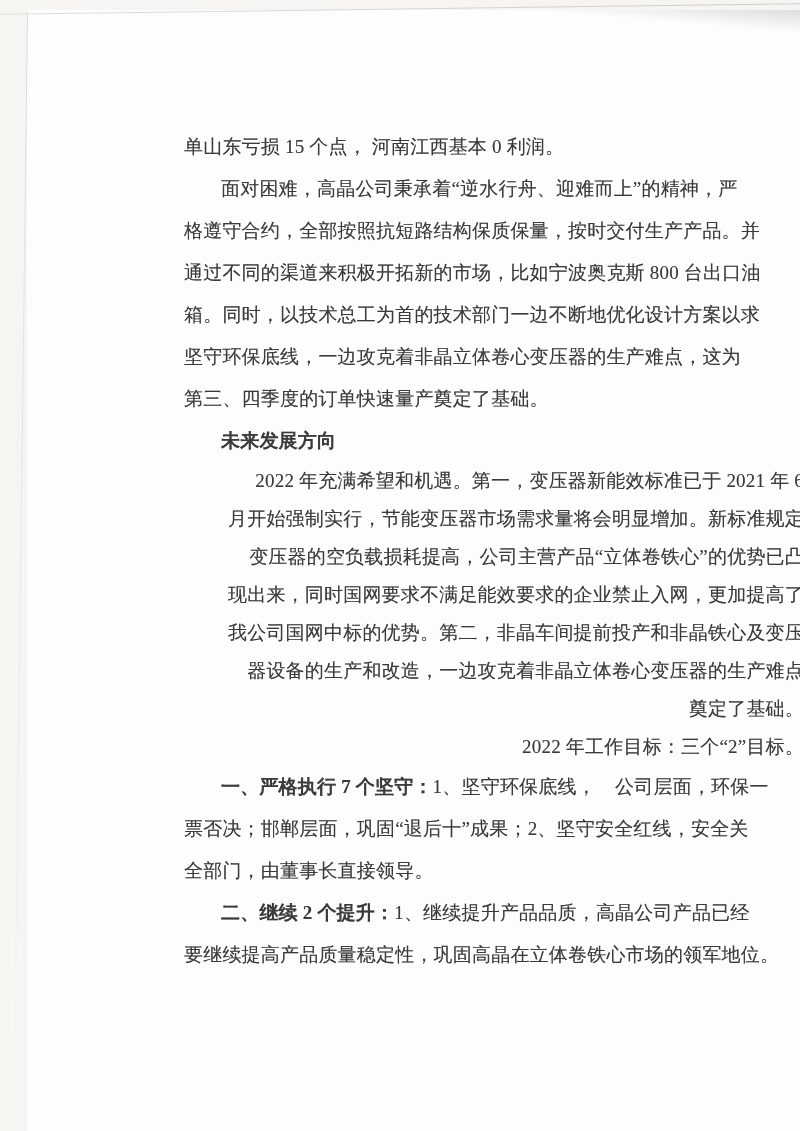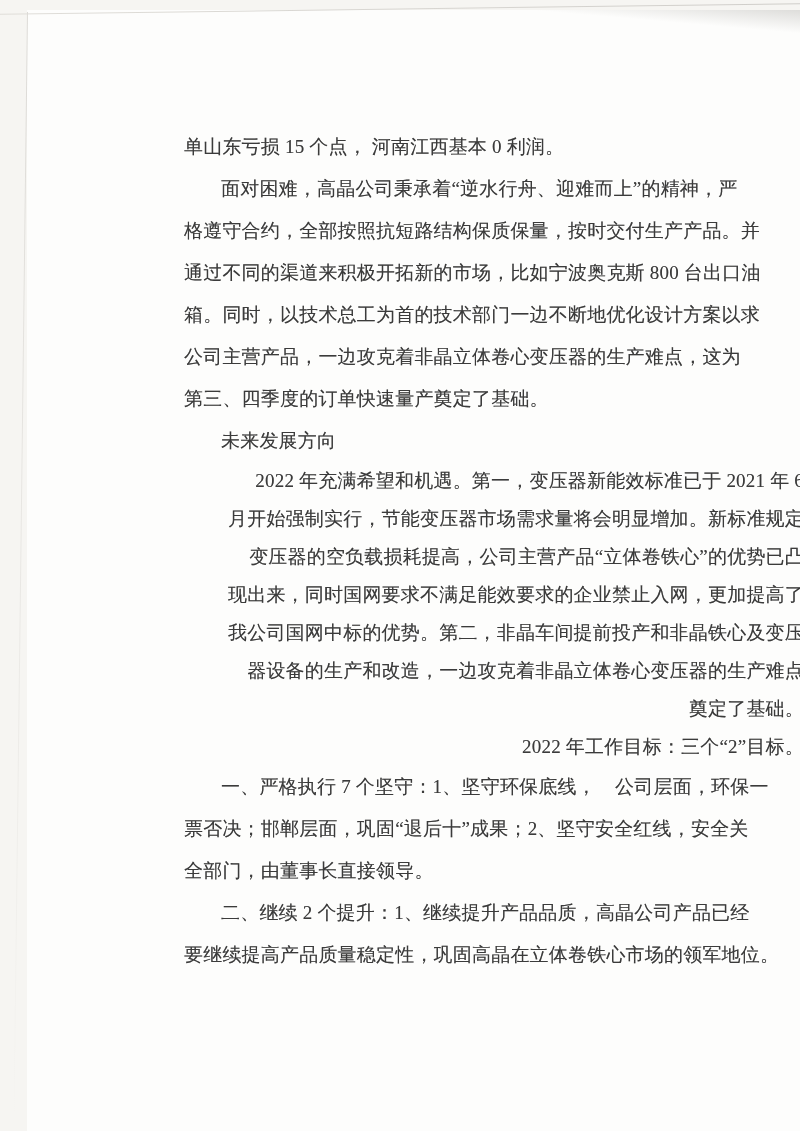--- a/index.html
+++ b/index.html
@@ -45,37 +45,37 @@
     width: 620px;
     color: #3b3b3b;
     font-size: 19px;
     letter-spacing: 0.2px;
     text-shadow: 0 0 0.5px rgba(60,60,60,0.45);
   }
   .para { margin: 0; }
   .line { line-height: 42px; white-space: nowrap; }
   [data-para="p3"] .line, [data-para="p4"] .line { line-height: 38px; text-align: right; }
   .indent { padding-left: 37px; }
-  .b { font-weight: normal; }
+  .b { font-weight: bold; }
 </style>
 </head>
 <body>
 
 <div class="paper">
   <div class="corner-shade"></div>
   <div class="text-body" id="doc-body" style="color: rgb(59, 59, 59);">
       <div class="para" data-para="p1">
         <div class="line"><span>单山东亏损 15 个点， 河南江西基本 0 利润。</span></div>
       </div>
       <div class="para" data-para="p2">
         <div class="line indent"><span>面对困难，高晶公司秉承着“逆水行舟、迎难而上”的精神，严</span></div>
         <div class="line"><span>格遵守合约，全部按照抗短路结构保质保量，按时交付生产产品。并</span></div>
         <div class="line"><span>通过不同的渠道来积极开拓新的市场，比如宁波奥克斯 800 台出口油</span></div>
         <div class="line"><span>箱。同时，以技术总工为首的技术部门一边不断地优化设计方案以求</span></div>
-        <div class="line"><span>公司主营产品，一边攻克着非晶立体卷心变压器的生产难点，这为</span></div>
+        <div class="line"><span>坚守环保底线，一边攻克着非晶立体卷心变压器的生产难点，这为</span></div>
         <div class="line"><span>第三、四季度的订单快速量产奠定了基础。</span></div>
       </div>
       <div class="para" data-para="h1">
         <div class="line indent"><span class="b">未来发展方向</span></div>
       </div>
       <div class="para" data-para="p3">
         <div class="line indent"><span>2022 年充满希望和机遇。第一，变压器新能效标准已于 2021 年 6</span></div>
         <div class="line"><span>月开始强制实行，节能变压器市场需求量将会明显增加。新标准规定</span></div>
         <div class="line"><span>变压器的空负载损耗提高，公司主营产品“立体卷铁心”的优势已凸</span></div>
         <div class="line"><span>现出来，同时国网要求不满足能效要求的企业禁止入网，更加提高了</span></div>

